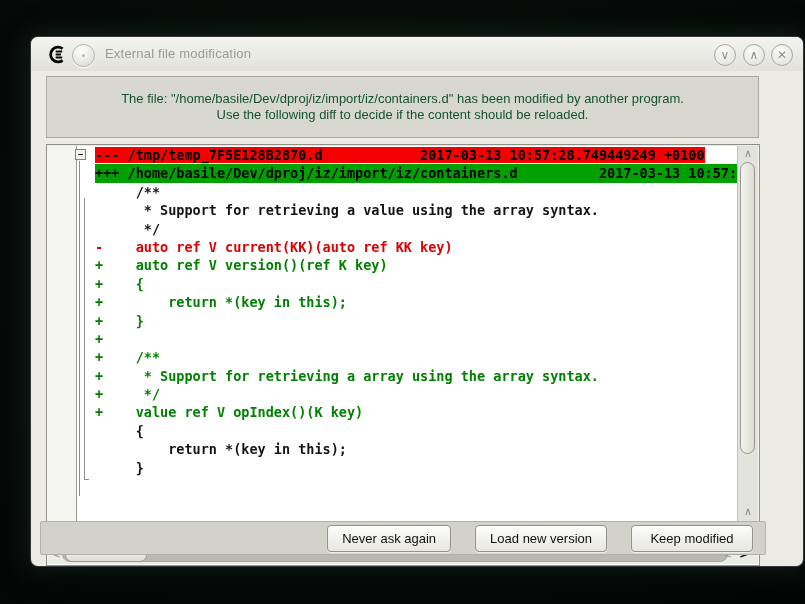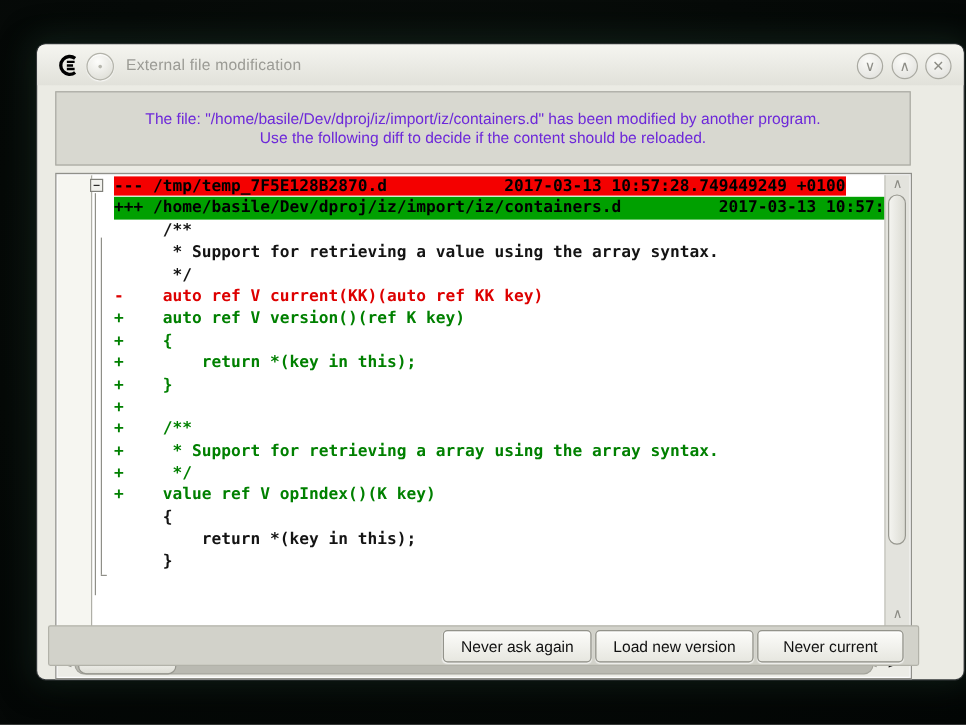--- a/index.html
+++ b/index.html
@@ -36,21 +36,21 @@
     border:1px solid #a9a9a1;box-sizing:border-box;
     color:#8d8d86;font-size:12px;line-height:20px;text-align:center;
   }
   .winbtn.b1{right:67px;} .winbtn.b2{right:38px;} .winbtn.b3{right:10px;}
   
   .msg-panel{
     position:absolute;left:15px;top:39px;width:711px;height:60px;
     background:#d8d8d0;border:1px solid #a9a9a1;
     display:flex;flex-direction:column;justify-content:center;align-items:center;
   }
-  .msg-line{font-size:13px;color:#6d28d9;line-height:16px;white-space:nowrap;}
+  .msg-line{font-size:13px;color:#14532d;line-height:16px;white-space:nowrap;}
   
   .diff-pane{
     position:absolute;left:15px;top:107px;width:714px;height:422px;
     background:#fff;border:1px solid #90908a;box-sizing:border-box;
     box-shadow:inset 0 1px 2px rgba(0,0,0,.12);
   }
   .diff-content{
     position:absolute;left:1px;top:1px;right:21px;bottom:21px;
     background:#fff;overflow:hidden;
   }
@@ -107,21 +107,21 @@
     background:#b9b9b1;border:1px solid #a3a39b;box-sizing:border-box;
   }
   .hthumb{
     position:absolute;left:2px;top:1px;width:80px;height:12px;border-radius:7px;
     background:linear-gradient(#f6f6f2,#ddddd5);border:1px solid #96968e;
   }
   
   .bottom-panel{
     position:absolute;left:9px;top:484px;width:726px;height:34px;
     background:#d2d2ca;border:1px solid #b2b2a9;border-radius:2px;box-sizing:border-box;
-    display:flex;justify-content:flex-end;align-items:center;gap:3px;padding-right:12px;
+    display:flex;justify-content:flex-end;align-items:center;gap:24px;padding-right:12px;
   }
   .dlg-btn{
     min-width:122px;height:27px;border-radius:4px;box-sizing:border-box;
     background:linear-gradient(#fcfcfa,#e7e7e0);border:1px solid #93938b;
     font-family:"Liberation Sans", sans-serif;font-size:13px;color:#111;
     box-shadow:0 1px 1px rgba(255,255,255,.7), inset 0 1px 0 #fff;
     padding:0 14px;
   }
 </style>
 </head>
@@ -191,16 +191,16 @@
         <span class="hthumb"></span>
       </span>
       <span class="arrow a-right-prev">&lt;</span>
       <span class="arrow a-right-next">&gt;</span>
     </div>
   </div>
 
   <div class="bottom-panel">
     <button class="dlg-btn">Never ask again</button>
     <button class="dlg-btn">Load new version</button>
-    <button class="dlg-btn">Never current</button>
+    <button class="dlg-btn">Keep modified</button>
   </div>
 
 </div>
 
 </body></html>

